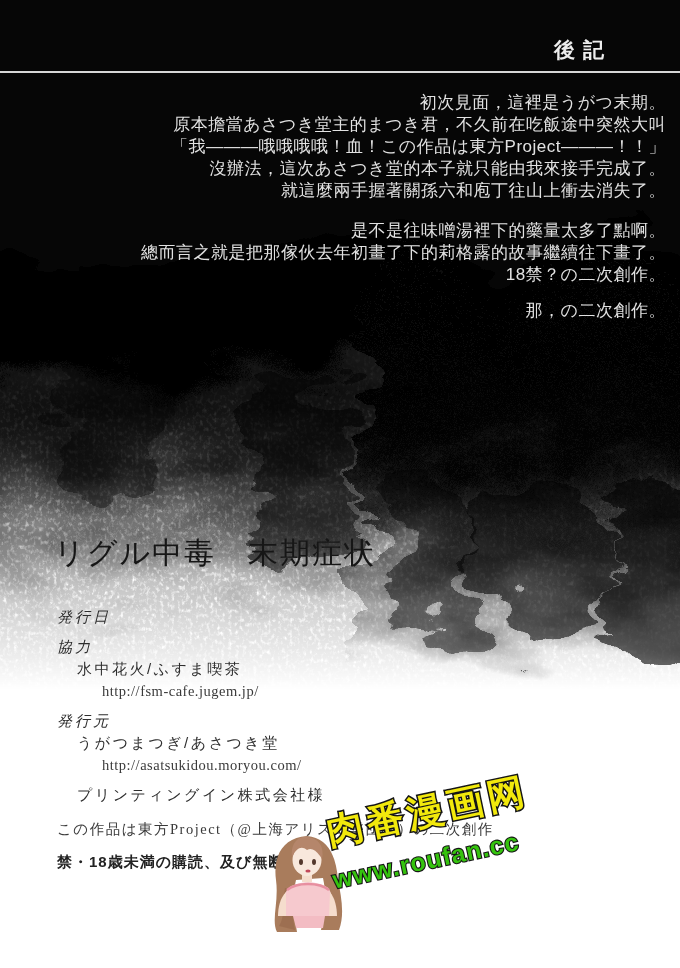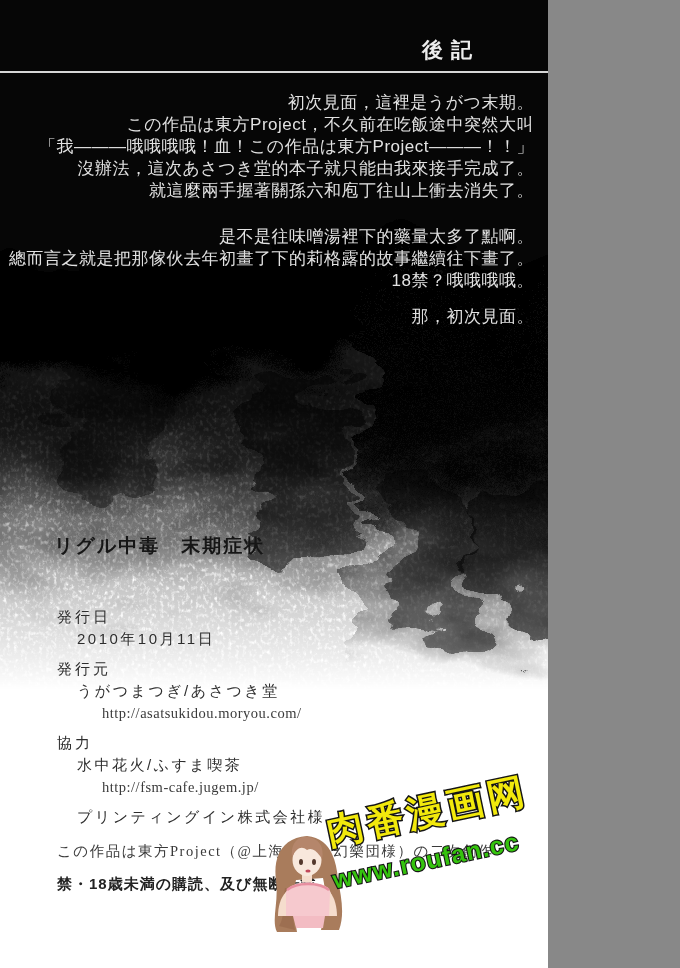--- a/index.html
+++ b/index.html
@@ -1,38 +1,38 @@
 <!DOCTYPE html>
 <html><head>
 <meta charset="utf-8">
 <style>
   html,body{margin:0;padding:0;background:#888;}
-  #page{position:relative;width:548px;height:968px;background:#ffffff;overflow:hidden;
+  #page{position:relative;width:680px;height:968px;background:#ffffff;overflow:hidden;
         font-family:"Liberation Sans",sans-serif;}
 
   
   #smoke{position:absolute;top:0;left:0;z-index:0;display:block;}
 
   
   .afterword-title{position:absolute;top:36px;right:68px;z-index:2;color:#ededed;
     font-size:21px;font-weight:bold;letter-spacing:8px;white-space:nowrap;}
   .divider{position:absolute;top:71px;left:0;width:680px;height:2px;background:#d6d6d6;z-index:2;}
   .afterword{position:absolute;top:92px;right:14px;width:650px;z-index:2;text-align:right;
     color:#e2e2e2;font-size:17px;line-height:22px;letter-spacing:0.5px;}
-  .afterword .p2{margin-top:24px;}
+  .afterword .p2{margin-top:18px;}
   .afterword .p3{}
   .afterword .p4{margin-top:14px;}
 
   
   .book-title{position:absolute;left:54px;top:533px;z-index:2;color:#161616;
-    font-size:19px;font-weight:bold;letter-spacing:2px;white-space:nowrap;}
+    font-size:30px;font-weight:normal;letter-spacing:2px;white-space:nowrap;}
   .colophon{position:absolute;left:57px;top:606px;z-index:2;color:#2e2e2e;
     font-size:15px;line-height:22px;}
   .entry{margin-bottom:8px;}
-  .entry .label{letter-spacing:3px;}
+  .entry .label{letter-spacing:3px;font-style:italic;}
   .entry .value{padding-left:20px;letter-spacing:2.5px;}
   .entry .url{padding-left:45px;font-family:"Liberation Serif",serif;font-size:14.5px;
     letter-spacing:0.5px;color:#3a3a3a;}
   .entry .url:empty{display:none;}
   .derivative{margin-top:12px;font-family:"Liberation Serif",serif;font-size:14.5px;
     letter-spacing:1.5px;color:#3a3a3a;white-space:nowrap;}
   .restriction{margin-top:11px;font-weight:bold;color:#222222;letter-spacing:1px;font-size:15px;white-space:nowrap;}
 
   
   .watermark{position:absolute;left:255px;top:780px;width:340px;height:175px;z-index:5;}
@@ -93,47 +93,46 @@
       <ellipse cx="655" cy="575" rx="50" ry="90" opacity="0.6"></ellipse>
     </g>
     <rect x="0" y="290" width="680" height="400" fill="url(#grainBand)" filter="url(#grain)"></rect>
   </svg>
 
   <div class="afterword-title">後記</div>
   <div class="divider"></div>
 
   <div class="afterword">
     <div>初次見面，這裡是うがつ末期。</div>
-    <div>この作品は東方Project，不久前在吃飯途中突然大叫</div>
+    <div>原本擔當あさつき堂主的まつき君，不久前在吃飯途中突然大叫</div>
     <div>「我———哦哦哦哦！血！この作品は東方Project———！！」</div>
     <div>沒辦法，這次あさつき堂的本子就只能由我來接手完成了。</div>
     <div>就這麼兩手握著關孫六和庖丁往山上衝去消失了。</div>
     <div class="p2">是不是往味噌湯裡下的藥量太多了點啊。</div>
     <div class="p3">總而言之就是把那傢伙去年初畫了下的莉格露的故事繼續往下畫了。</div>
-    <div>18禁？哦哦哦哦。</div>
-    <div class="p4">那，初次見面。</div>
+    <div>18禁？の二次創作。</div>
+    <div class="p4">那，の二次創作。</div>
   </div>
 
   <div class="book-title">リグル中毒　末期症状</div>
 
   <div class="colophon">
     <div class="entry">
       <div class="label">発行日</div>
-      <div class="value">2010年10月11日</div>
 
+    </div>
+    <div class="entry">
+      <div class="label">協力</div>
+      <div class="value">水中花火/ふすま喫茶</div>
+      <div class="url">http://fsm-cafe.jugem.jp/</div>
     </div>
     <div class="entry">
       <div class="label">発行元</div>
       <div class="value">うがつまつぎ/あさつき堂</div>
       <div class="url">http://asatsukidou.moryou.com/</div>
-    </div>
-    <div class="entry">
-      <div class="label">協力</div>
-      <div class="value">水中花火/ふすま喫茶</div>
-      <div class="url">http://fsm-cafe.jugem.jp/</div>
     </div>
     <div class="entry">
       <div class="value">プリンティングイン株式会社様</div>
 
     </div>
     <div class="derivative">この作品は東方Project（@上海アリス幻樂団様）の二次創作</div>
     <div class="restriction">禁・18歳未満の購読、及び無断転載</div>
   </div>
 
   <div class="watermark">

